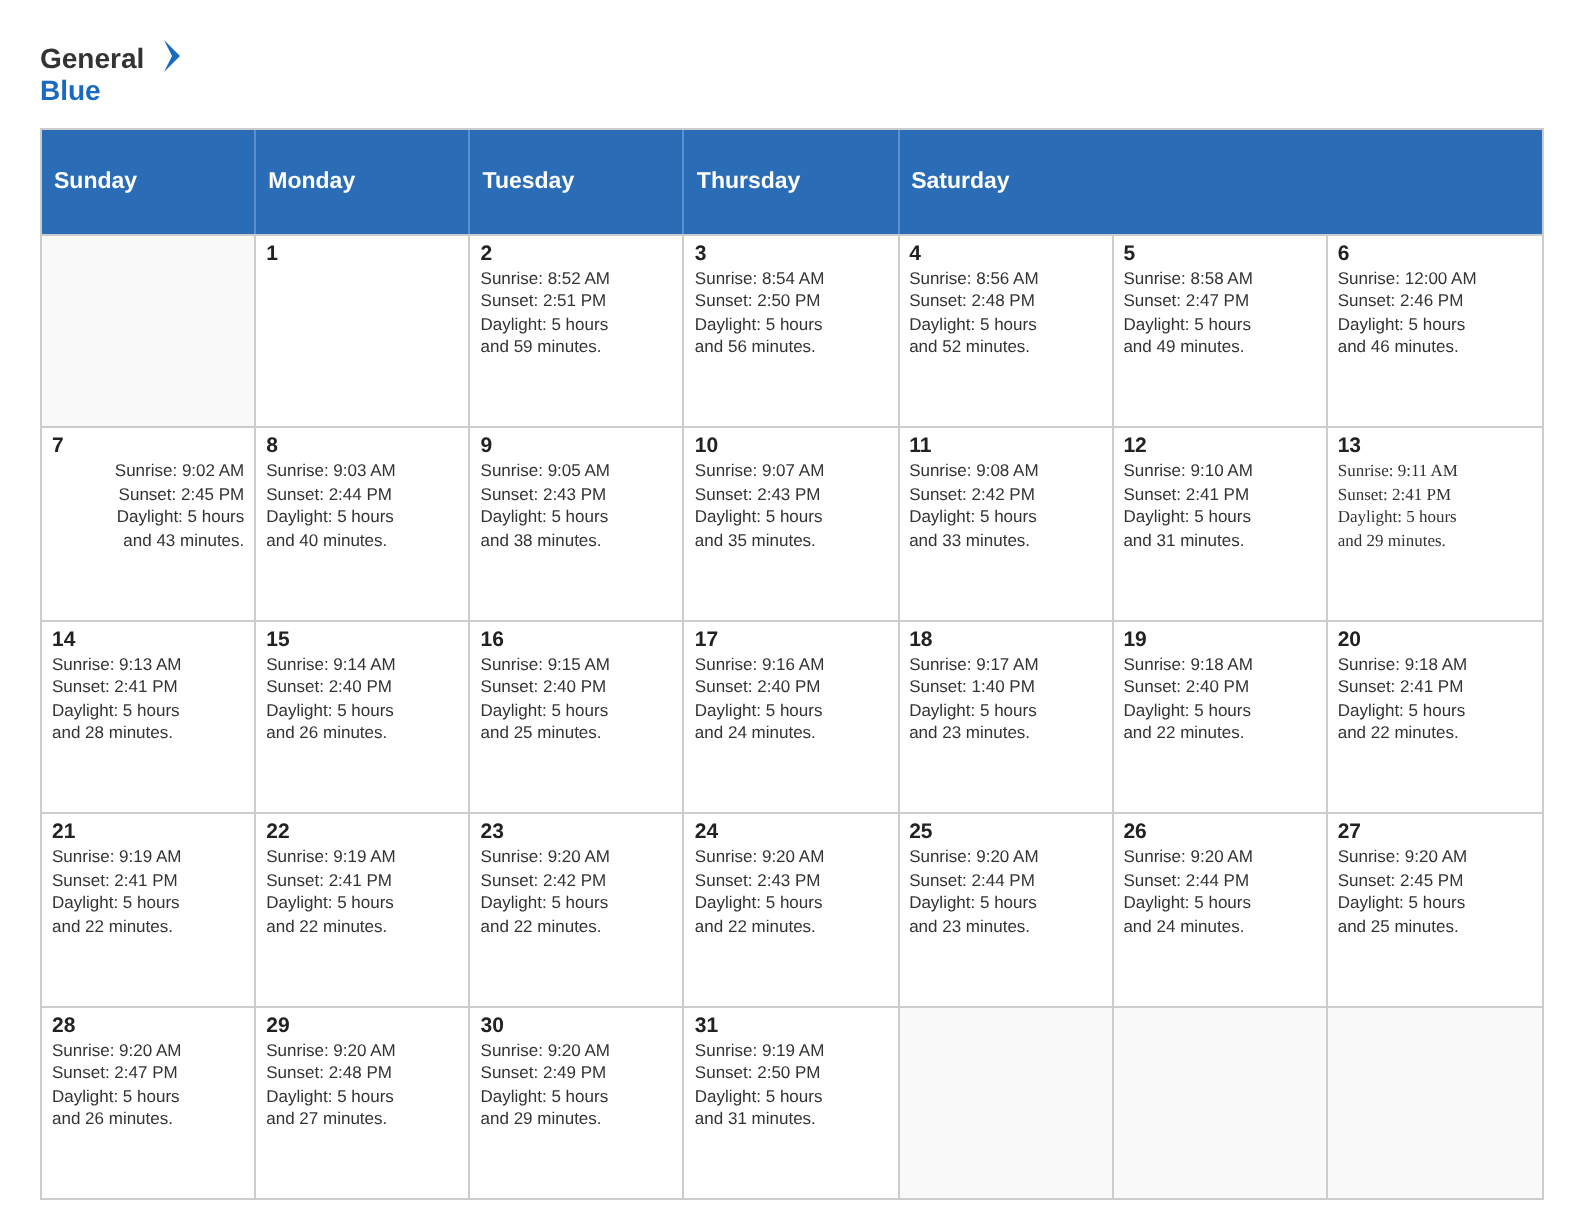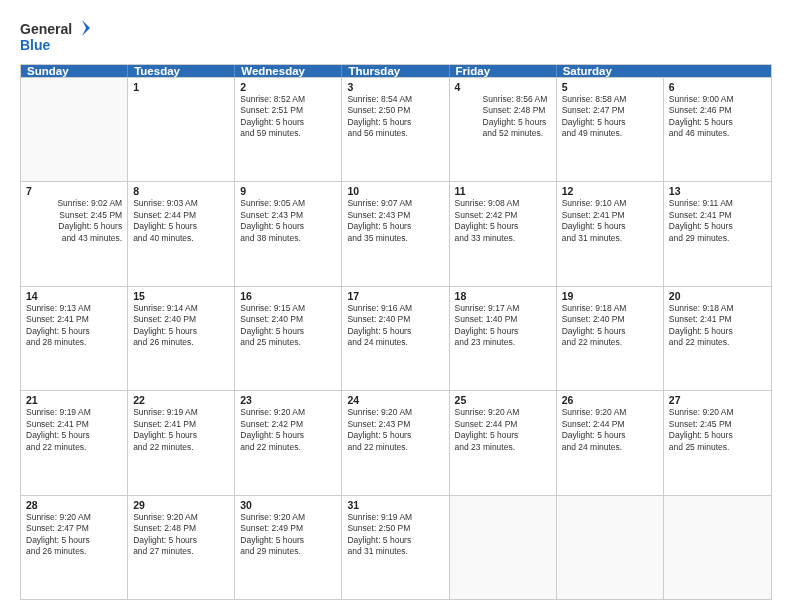--- a/index.html
+++ b/index.html
@@ -48,21 +48,21 @@
     }
     .cal-header-row {
       display: grid;
       grid-template-columns: repeat(7, 1fr);
       background: #2a6cb5;
     }
     .cal-header-cell {
       color: #fff;
       font-size: 11.5px;
       font-weight: bold;
-      padding: 0 6px;
+      padding: 20px 6px;
       text-align: left;
       border-right: 1px solid #5a8fd0;
     }
     .cal-header-cell:last-child { border-right: none; }
     .cal-body {
       flex: 1;
       display: flex;
       flex-direction: column;
     }
     .cal-week {
@@ -108,24 +108,23 @@
 </div>
     <div class="title-block">
       <div class="main-title"></div>
       <div class="subtitle"></div>
     </div>
   </div>
 
   <div class="calendar">
     <div class="cal-header-row">
     <div class="cal-header-cell">Sunday</div>
+        <div class="cal-header-cell">Monday</div>
         <div class="cal-header-cell">Tuesday</div>
-        <div class="cal-header-cell">Wednesday</div>
         <div class="cal-header-cell">Thursday</div>
-        <div class="cal-header-cell">Friday</div>
         <div class="cal-header-cell">Saturday</div>
       </div>
     <div class="cal-body">
     <div class="cal-week">
           <div class="cal-cell empty"></div>
           <div class="cal-cell">
             <div class="day-num">1</div>
           </div>
           <div class="cal-cell">
             <div class="day-num">2</div>
@@ -136,35 +135,35 @@
           </div>
           <div class="cal-cell">
             <div class="day-num">3</div>
             <div class="day-info" style="white-space: pre-line;">Sunrise: 8:54 AM
 Sunset: 2:50 PM
 Daylight: 5 hours
 and 56 minutes.</div>
           </div>
           <div class="cal-cell">
             <div class="day-num">4</div>
-            <div class="day-info" style="white-space: pre-line; margin-left: 28px;">Sunrise: 8:56 AM
+            <div class="day-info" style="white-space: pre-line;">Sunrise: 8:56 AM
 Sunset: 2:48 PM
 Daylight: 5 hours
 and 52 minutes.</div>
           </div>
           <div class="cal-cell">
             <div class="day-num">5</div>
             <div class="day-info" style="white-space: pre-line;">Sunrise: 8:58 AM
 Sunset: 2:47 PM
 Daylight: 5 hours
 and 49 minutes.</div>
           </div>
           <div class="cal-cell">
             <div class="day-num">6</div>
-            <div class="day-info" style="white-space: pre-line;">Sunrise: 9:00 AM
+            <div class="day-info" style="white-space: pre-line;">Sunrise: 12:00 AM
 Sunset: 2:46 PM
 Daylight: 5 hours
 and 46 minutes.</div>
           </div>
         </div>
         <div class="cal-week">
           <div class="cal-cell">
             <div class="day-num">7</div>
             <div class="day-info" style="white-space: pre-line; text-align: right;">Sunrise: 9:02 AM
 Sunset: 2:45 PM
@@ -201,21 +200,21 @@
           </div>
           <div class="cal-cell">
             <div class="day-num">12</div>
             <div class="day-info" style="white-space: pre-line;">Sunrise: 9:10 AM
 Sunset: 2:41 PM
 Daylight: 5 hours
 and 31 minutes.</div>
           </div>
           <div class="cal-cell">
             <div class="day-num">13</div>
-            <div class="day-info" style="white-space: pre-line;">Sunrise: 9:11 AM
+            <div class="day-info" style="white-space: pre-line; font-family: Liberation Serif, serif;">Sunrise: 9:11 AM
 Sunset: 2:41 PM
 Daylight: 5 hours
 and 29 minutes.</div>
           </div>
         </div>
         <div class="cal-week">
           <div class="cal-cell">
             <div class="day-num">14</div>
             <div class="day-info" style="white-space: pre-line;">Sunrise: 9:13 AM
 Sunset: 2:41 PM

